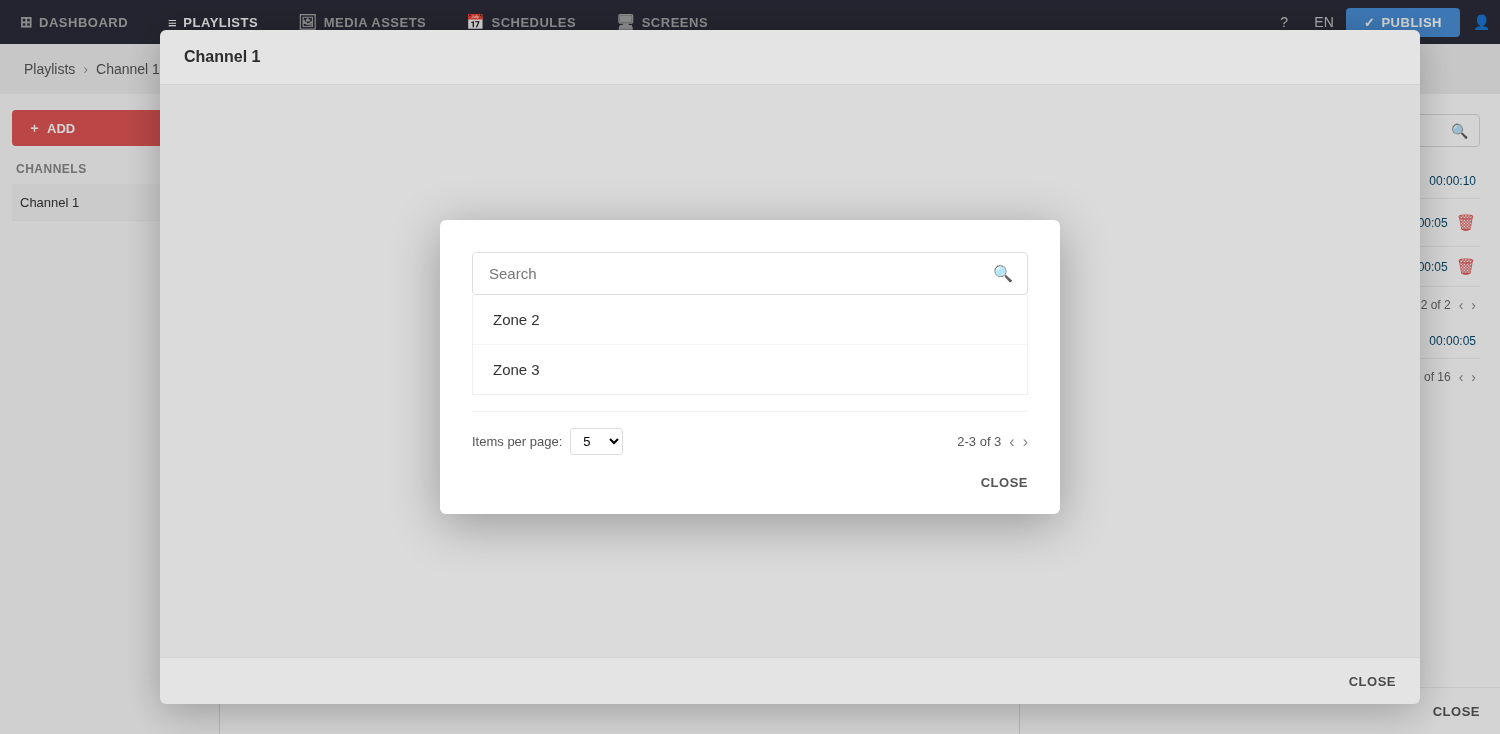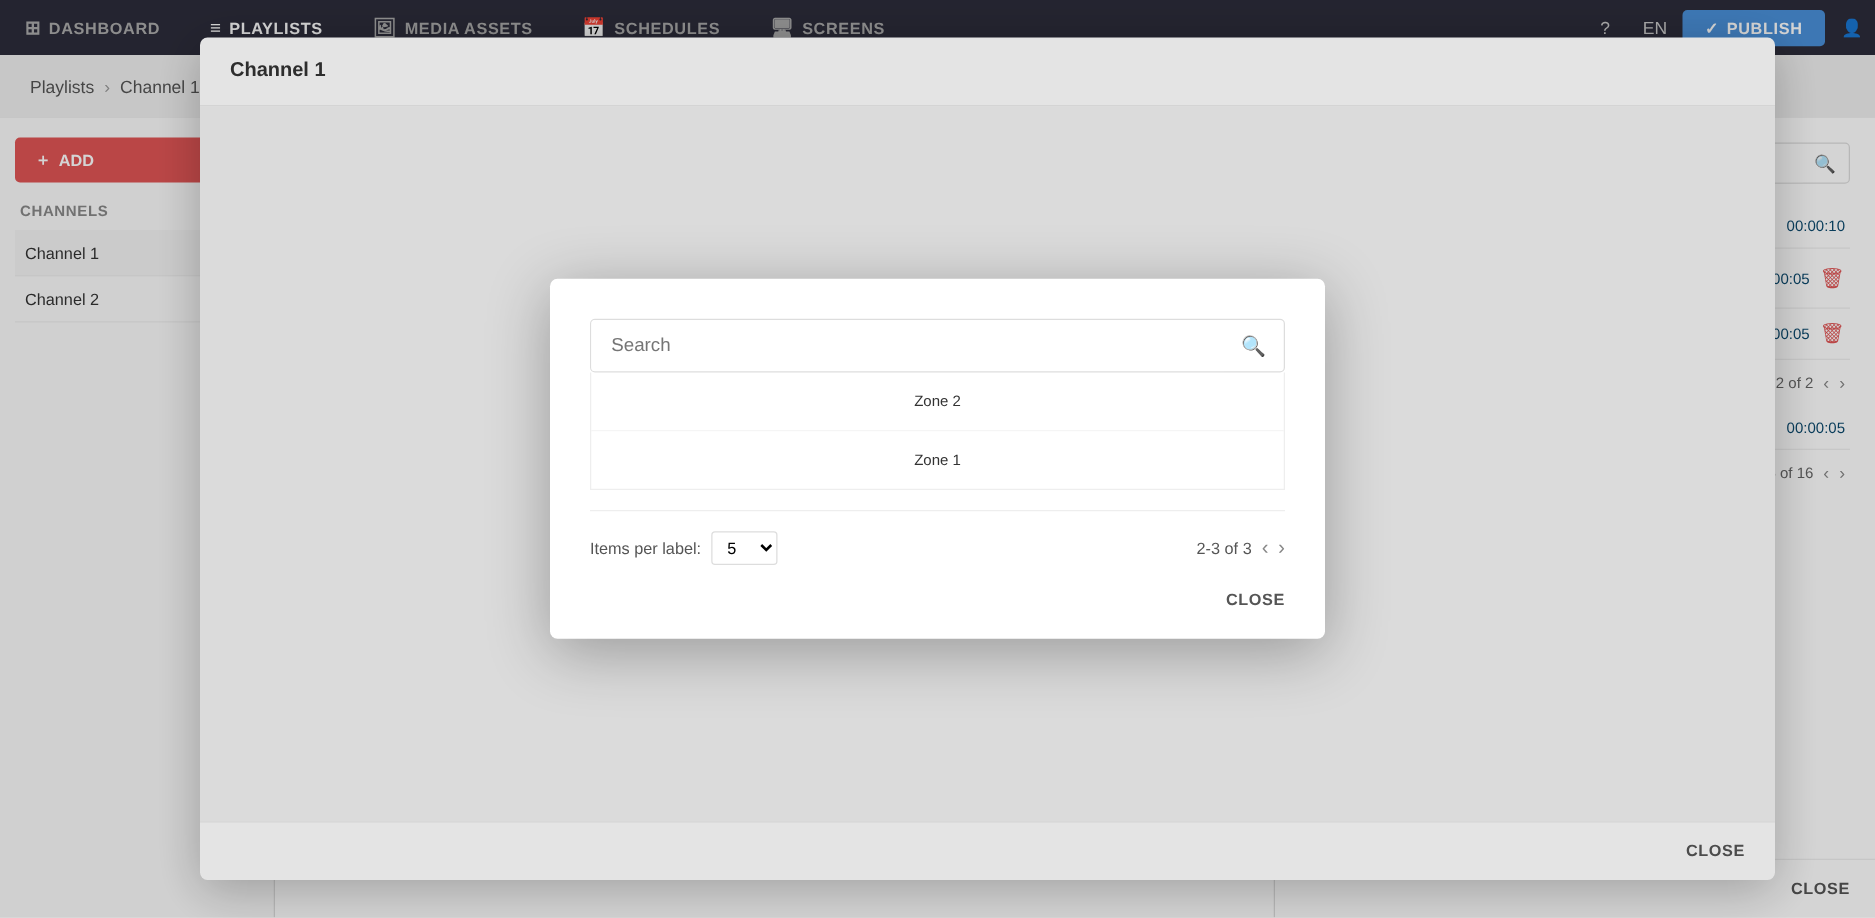--- a/index.html
+++ b/index.html
@@ -156,23 +156,22 @@
     .zone-search-box {
       display: flex; align-items: center; border: 1px solid #ddd; border-radius: 4px;
       margin-bottom: 0; overflow: hidden; background: #fff;
     }
     .zone-search-input {
       flex: 1; border: none; outline: none; padding: 12px 16px; font-size: 15px; color: #333;
     }
     .zone-search-icon { padding: 0 14px; color: #aaa; font-size: 16px; }
     .zone-list { margin-top: 0; border: 1px solid #eee; border-top: none; }
     .zone-list-item {
-      padding: 16px 20px; font-size: 12px; color: #333; border-bottom: 1px solid #f5f5f5;
+      padding: 16px 20px; font-size: 15px; color: #333; border-bottom: 1px solid #f5f5f5;
       cursor: pointer;
-      text-align: center;
     }
     .zone-list-item:last-child { border-bottom: none; }
     .zone-modal-footer {
       display: flex; align-items: center; justify-content: space-between;
       padding-top: 16px; margin-top: 16px; border-top: 1px solid #eee;
     }
     .items-per-page {
       display: flex; align-items: center; gap: 8px; font-size: 13px; color: #555;
     }
     .items-select {
@@ -234,24 +233,20 @@
   <aside class="sidebar">
     <button class="add-btn">
       <span>＋</span>
       <span>ADD</span>
     </button>
     <div class="sidebar-section-title">Channels</div>
     <div class="channel-item active">
       <span>Channel 1</span>
       <span class="channel-edit-icon">✏</span>
     </div>
-    <div class="channel-item">
-      <span>Channel 2</span>
-      <span class="channel-edit-icon">✏</span>
-    </div>
   </aside>
 
   <div class="center-panel">
     <div class="panel-title">Assigned playlists</div>
     <div class="playlist-item">
       <span class="playlist-drag">⇅</span>
       <div class="playlist-thumb">
         <div class="playlist-thumb-img p1"></div>
       </div>
       <span class="playlist-label">Playlist 1</span>
@@ -341,27 +336,27 @@
   <div class="zone-search-box">
     <input class="zone-search-input" type="text" placeholder="Search" style="">
     <span class="zone-search-icon">🔍</span>
   </div>
 
   <div class="zone-list">
     <div class="zone-list-item">
       <span>Zone 2</span>
     </div>
     <div class="zone-list-item">
-      <span>Zone 1</span>
+      <span>Zone 3</span>
     </div>
   </div>
 
   <div class="zone-modal-footer">
     <div class="items-per-page">
-      <span>Items per label:</span>
+      <span>Items per page:</span>
       <select class="items-select">
         <option>5</option>
         <option>10</option>
         <option>25</option>
       </select>
     </div>
     <div class="zone-pagination">
       <span>2-3 of 3</span>
       <span class="zone-page-arrow">‹</span>
       <span class="zone-page-arrow">›</span>

